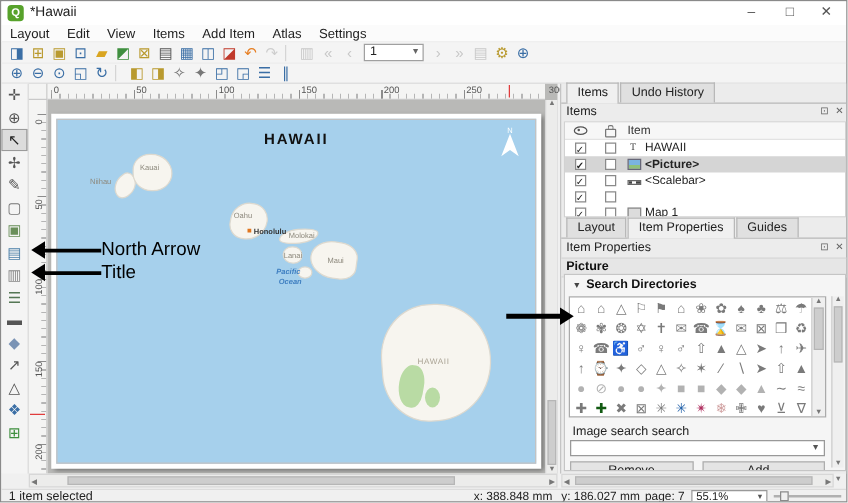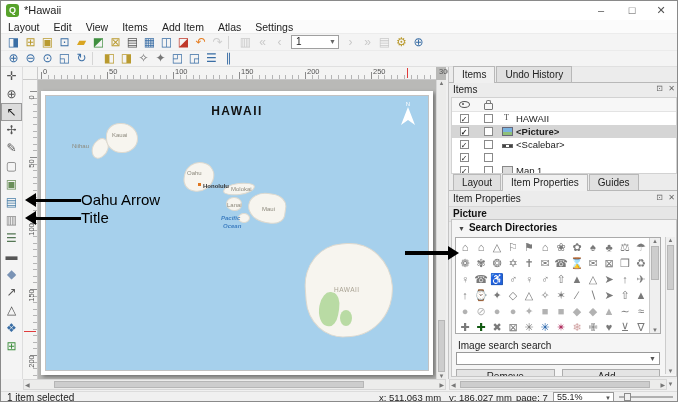--- a/index.html
+++ b/index.html
@@ -320,20 +320,21 @@
           <span class="pico p2x">✕</span>
         </div>
         <div class="itable">
           <div class="ithead">
             <span class="c-eye">
                 <span class="eye-ico"></span>
               </span>
             <span class="c-lock">
                 <span class="lock-ico"></span>
               </span>
+            <span class="c-item">Item</span>
           </div>
           <div class="itrow">
               <span class="c-eye">
                 <span class="cb">✓</span>
               </span>
               <span class="c-lock">
                 <span class="cb"></span>
               </span>
               <span class="c-item" style="display:flex;align-items:center;">
                 <span class="li-ico ico-label"></span>
@@ -517,34 +518,34 @@
     <div class="hscroll hs-pan">
       <span class="lt">◀</span>
       <div class="thumb"></div>
       <span class="rt">▶</span>
     </div>
     <div class="pandn">▼</div>
   </div>
 
   <div class="statusbar">
     <span class="st-left">1 item selected</span>
-    <span class="st-x">x: 511.063 mm</span>
+    <span class="st-x">x: 388.848 mm</span>
     <span class="st-y">y: 186.027 mm</span>
     <span class="st-page">page: 7</span>
     <span class="st-zoom">
       <span>55.1%</span>
       <span class="arr">▼</span>
     </span>
     <span class="st-slider">
       <span class="track"></span>
       <span class="knob"></span>
     </span>
   </div>
 
-  <div class="ann" style="left:80px;top:190px;">Oahu Arrow</div>
+  <div class="ann" style="left:80px;top:190px;">North Arrow</div>
   <div class="ann-line" style="left:34px;top:198px;width:46px;height:3px;"></div>
   <div class="ann-head head-left" style="left:24px;top:192px;"></div>
 
   <div class="ann" style="left:80px;top:208px;">Title</div>
   <div class="ann-line" style="left:34px;top:216px;width:46px;height:3px;"></div>
   <div class="ann-head head-left" style="left:24px;top:210px;"></div>
 
   <div class="ann-line" style="left:404px;top:250px;width:44px;height:3.5px;"></div>
   <div class="ann-head head-right" style="left:447px;top:245px;"></div>
 

